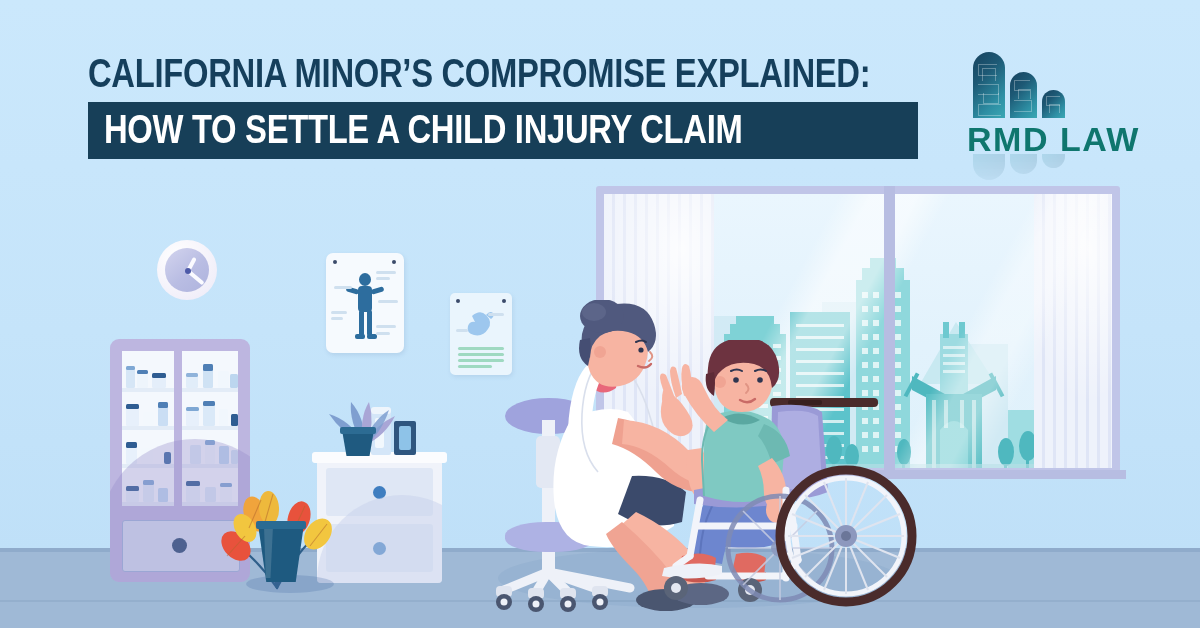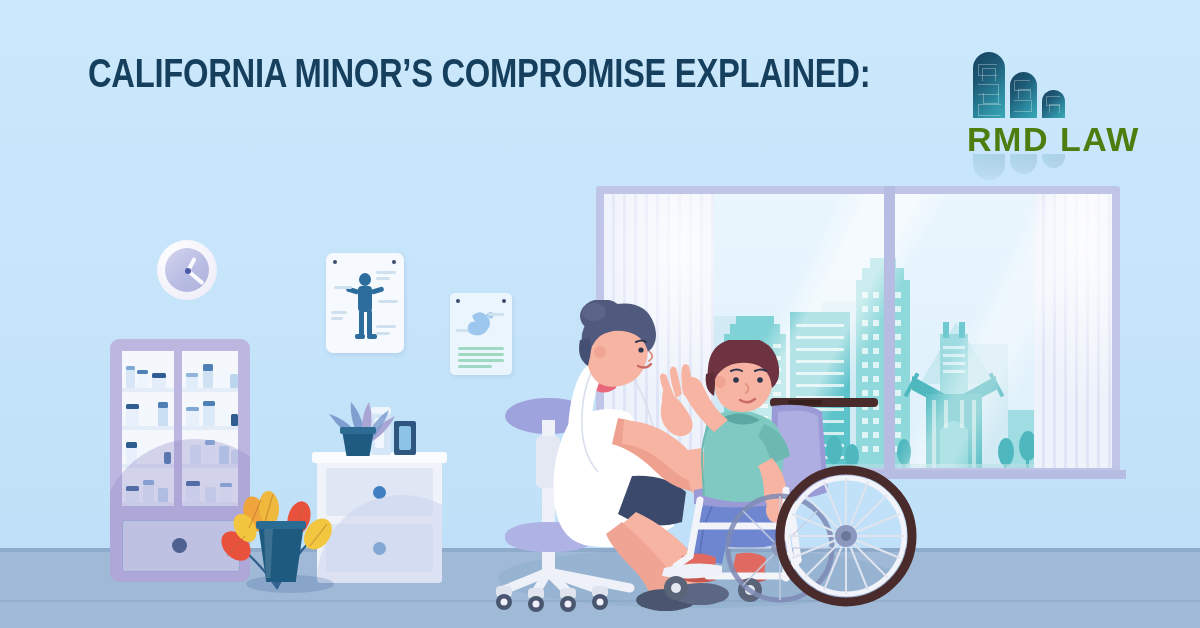--- a/index.html
+++ b/index.html
@@ -84,21 +84,21 @@
   .t2box{display:inline-block;background:#173f58;padding:7px 16px 9px 16px;margin-top:7px;}
   .t2{font-family:"Liberation Sans",sans-serif;font-weight:bold;color:#ffffff;
       font-size:41px;letter-spacing:-0.4px;line-height:1.0;
       transform:scaleX(.80);transform-origin:left center;white-space:nowrap;}
 
   
   .logo{left:965px;top:50px;width:180px;height:110px;}
   .pillar{position:absolute;border-radius:999px 999px 3px 3px;overflow:hidden;}
   .pillar-g{position:absolute;inset:0;background:linear-gradient(135deg,#17435f 0%,#1d5975 35%,#2e8fa4 75%,#3aa8b4 100%);}
   .maze{position:absolute;border:1.6px solid rgba(255,255,255,.30);}
-  .logotext{position:absolute;left:2px;top:70px;font-size:34px;font-weight:bold;color:#4d7c0f;letter-spacing:1.5px;}
+  .logotext{position:absolute;left:2px;top:70px;font-size:34px;font-weight:bold;color:#0f766e;letter-spacing:1.5px;}
   .logoreflect{position:absolute;left:0;top:104px;width:180px;height:40px;overflow:hidden;opacity:.22;
       -webkit-mask-image:linear-gradient(180deg,rgba(0,0,0,.8),rgba(0,0,0,0));
       mask-image:linear-gradient(180deg,rgba(0,0,0,.8),rgba(0,0,0,0));}
   .refl-p{position:absolute;border-radius:3px 3px 999px 999px;background:linear-gradient(135deg,#2e8fa4,#17435f);}
 
   .shadow-el{position:absolute;border-radius:50%;background:rgba(70,110,165,.26);}
 </style>
 </head>
 <body>
 
@@ -668,20 +668,23 @@
         <line x1="186" y1="196" x2="132" y2="174"></line>
           <line x1="186" y1="196" x2="164" y2="142"></line>
       </g>
       <circle cx="186" cy="196" r="11" fill="#8d98be"></circle>
       <circle cx="186" cy="196" r="5" fill="#6b7699"></circle>
     </g>
   </svg>
 
   <div class="layer title-wrap">
     <div class="t1">CALIFORNIA MINOR’S COMPROMISE EXPLAINED:</div>
+    <div class="t2box">
+      <div class="t2">HOW TO SETTLE A CHILD INJURY CLAIM</div>
+    </div>
   </div>
 
   <div class="layer logo">
 
     <div class="pillar" style="left:8px;top:2px;width:32px;height:66px;">
       <div class="pillar-g"></div>
       <div class="maze" style="left:5px;top:12px;width:18px;height:10px;border-right:none;"></div>
       <div class="maze" style="left:9px;top:16px;width:12px;height:12px;border-bottom:none;"></div>
       <div class="maze" style="left:5px;top:32px;width:20px;height:9px;border-left:none;"></div>
       <div class="maze" style="left:10px;top:41px;width:14px;height:10px;border-top:none;"></div>

